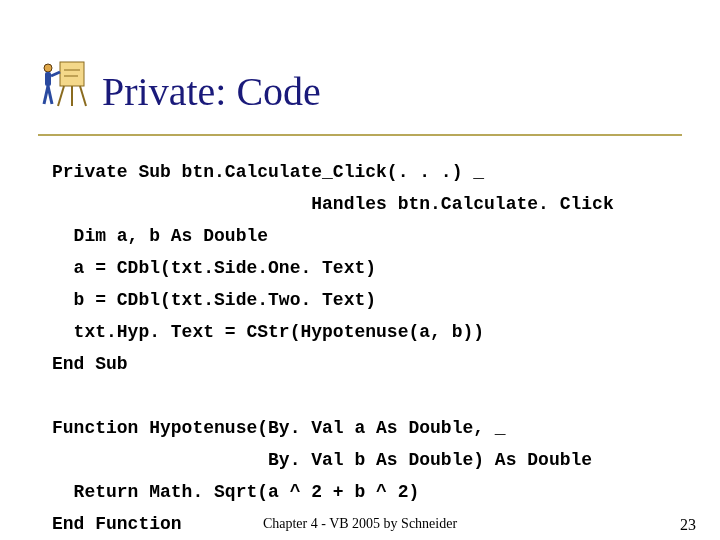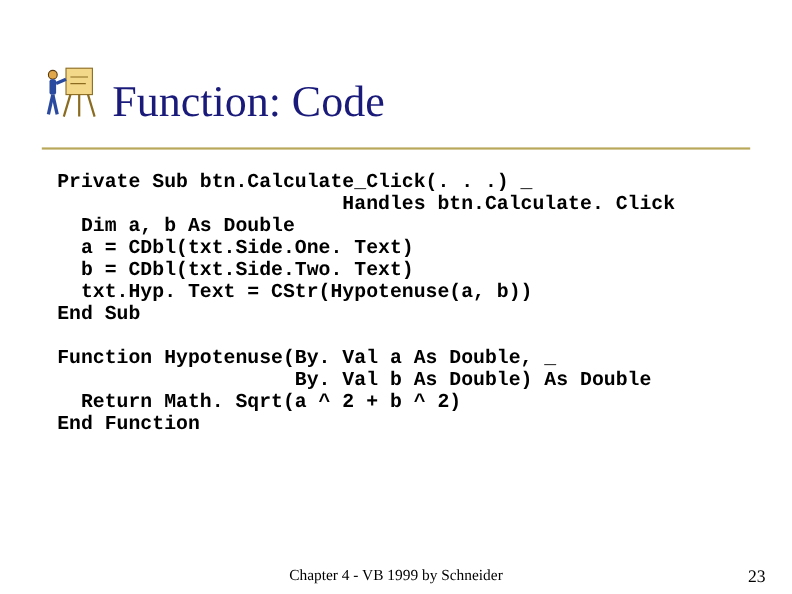--- a/index.html
+++ b/index.html
@@ -42,21 +42,21 @@
     height: 0;
     border-top: 2px solid #b8a85a;
   }
   .code-block {
     position: absolute;
     left: 52px;
     top: 156px;
     font-family: "Courier New", Courier, monospace;
     font-weight: bold;
     font-size: 18px;
-    line-height: 20px;
+    line-height: 32px;
     color: #000000;
     white-space: pre;
   }
   .footer {
     position: absolute;
     bottom: 24px;
     left: 0;
     width: 720px;
   }
   .footer-text {
@@ -94,35 +94,35 @@
       <line x1="32" y1="30" x2="32" y2="50" stroke="#8a6b1f" stroke-width="2"></line>
 
       <circle cx="8" cy="12" r="4" fill="#e0a84a" stroke="#5a3a10" stroke-width="1"></circle>
       <rect x="5" y="16" width="6" height="14" rx="2" fill="#2a4aa0"></rect>
       <line x1="8" y1="30" x2="4" y2="48" stroke="#2a4aa0" stroke-width="3"></line>
       <line x1="8" y1="30" x2="12" y2="48" stroke="#2a4aa0" stroke-width="3"></line>
       <line x1="11" y1="20" x2="20" y2="16" stroke="#2a4aa0" stroke-width="3"></line>
     </svg>
   </div>
 
-  <div class="title">Function: Code</div>
+  <div class="title">Private: Code</div>
 
   <div class="title-underline"></div>
 
   <div class="code-block" id="code-block">Private Sub btn.Calculate_Click(. . .) _
                         Handles btn.Calculate. Click
   Dim a, b As Double
   a = CDbl(txt.Side.One. Text)
   b = CDbl(txt.Side.Two. Text)
   txt.Hyp. Text = CStr(Hypotenuse(a, b))
 End Sub
 
 Function Hypotenuse(By. Val a As Double, _
                     By. Val b As Double) As Double
   Return Math. Sqrt(a ^ 2 + b ^ 2)
 End Function</div>
 
   <div class="footer">
-    <div class="footer-text">Chapter 4 - VB 1999 by Schneider</div>
+    <div class="footer-text">Chapter 4 - VB 2005 by Schneider</div>
     <div class="footer-pagenum">23</div>
   </div>
 
 </div>
 
 </body></html>

